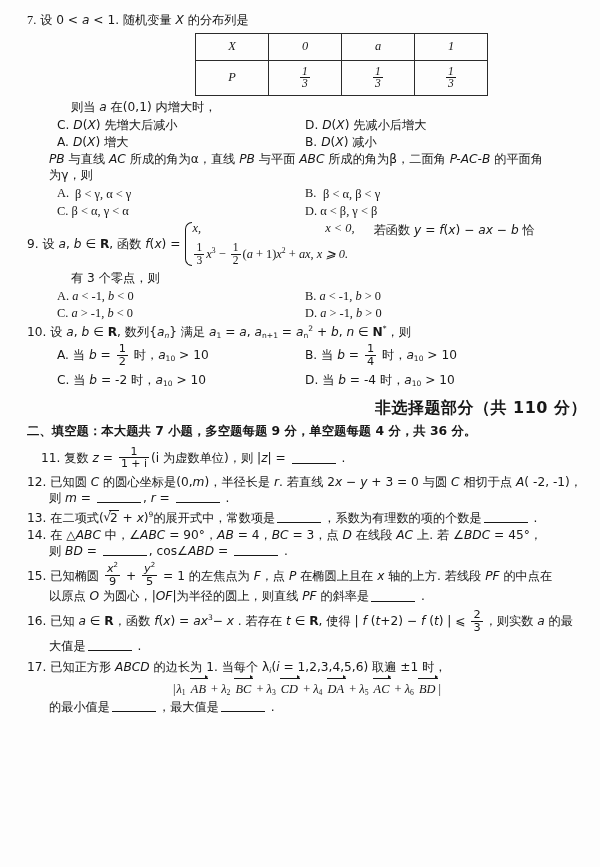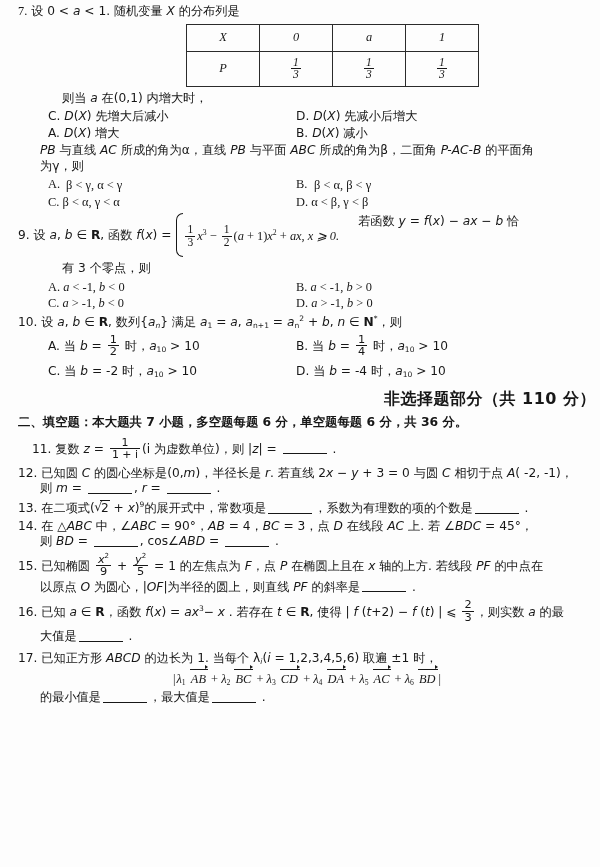--- a/index.html
+++ b/index.html
@@ -5,21 +5,21 @@
   html,body{margin:0;padding:0;}
   body{
     width:600px;height:867px;
     background:#fdfdfd;
     font-family:"Liberation Serif","DejaVu Serif",serif;
     color:#171717;
     font-size:12.4px;
     overflow:hidden;
     position:relative;
   }
-  .page{position:relative;width:600px;height:724px;padding:4px;box-sizing:border-box;}
+  .page{position:relative;width:600px;height:724px;padding:13px;box-sizing:border-box;}
 
   
   .q{position:relative;margin:0;padding:0;}
   .ln{display:block;line-height:1.28;white-space:nowrap;}
   .num{display:inline-block;}
   .ind1{padding-left:22px;}
   .ind2{padding-left:30px;}
   .it{font-style:italic;}
   .cn{font-family:"DejaVu Sans","Liberation Sans",sans-serif;font-style:normal;font-size:12.2px;}
 
@@ -159,20 +159,25 @@
       </div>
     </div>
   </div>
 
   <div class="q qbox mt3">
     <div style="display:flex;align-items:center;white-space:nowrap;">
       <span class="cn"><span class="num">9.</span> 设 <i>a</i>, <i>b</i> ∈ <b>R</b>, 函数 <i>f</i>(<i>x</i>) =</span>
       <span class="piece">
         <span class="brace"></span>
         <span class="piece-rows">
+          <span class="pr pr1">
+            <i>x,</i>
+            <span style="display:inline-block;width:118px"></span>
+            <i>x &lt; 0,</i>
+          </span>
           <span class="pr" style="margin-top:3px">
             <span class="frac"><span class="n">1</span><span class="d">3</span></span><i>x</i><sup>3</sup>
             − <span class="frac"><span class="n">1</span><span class="d">2</span></span>(<i>a</i> + 1)<i>x</i><sup>2</sup> + <i>ax</i>, <i>x ⩾ 0.</i>
           </span>
         </span>
       </span>
       <span class="cn" style="margin-left:19px;align-self:flex-start">若函数 <i>y</i> = <i>f</i>(<i>x</i>) − <i>ax</i> − <i>b</i> 恰</span>
     </div>
     <span class="ln ind2 cn mt4">有 3 个零点，则</span>
     <div class="opts mt2">
@@ -195,21 +200,21 @@
         <span class="opt-r cn"><span>B.</span> 当 <i>b</i> = <span class="frac"><span class="n">1</span><span class="d">4</span></span> 时，<i>a</i><sub>10</sub> &gt; 10</span>
       </div>
       <div class="opt-row" style="line-height:1.9">
         <span class="opt-l cn"><span>C.</span> 当 <i>b</i> = -2 时，<i>a</i><sub>10</sub> &gt; 10</span>
         <span class="opt-r cn"><span>D.</span> 当 <i>b</i> = -4 时，<i>a</i><sub>10</sub> &gt; 10</span>
       </div>
     </div>
   </div>
 
   <div class="sec-title">非选择题部分（共 110 分）</div>
-  <div class="sec-sub">二、填空题：本大题共 7 小题，多空题每题 6 分，单空题每题 6 分，共 36 分。</div>
+  <div class="sec-sub">二、填空题：本大题共 7 小题，多空题每题 9 分，单空题每题 4 分，共 36 分。</div>
 
   <div class="q qbox mt4">
     <span class="ln cn" style="line-height:2.3"><span class="num">11.</span> 复数 <i>z</i> = <span class="frac" style="font-size:.9em"><span class="n">1</span><span class="d">1 + i</span></span>(i 为虚数单位)，则 |<i>z</i>| = <span class="blank"></span> .</span>
   </div>
 
   <div class="q qbox mt3">
     <span class="ln cn"><span class="num">12.</span> 已知圆 <i>C</i> 的圆心坐标是(0,<i>m</i>)，半径长是 <i>r</i>. 若直线 2<i>x</i> − <i>y</i> + 3 = 0 与圆 <i>C</i> 相切于点 <i>A</i>( -2, -1)，</span>
     <span class="ln ind1 cn">则 <i>m</i> = <span class="blank"></span>, <i>r</i> = <span class="blank"></span> .</span>
   </div>
 

